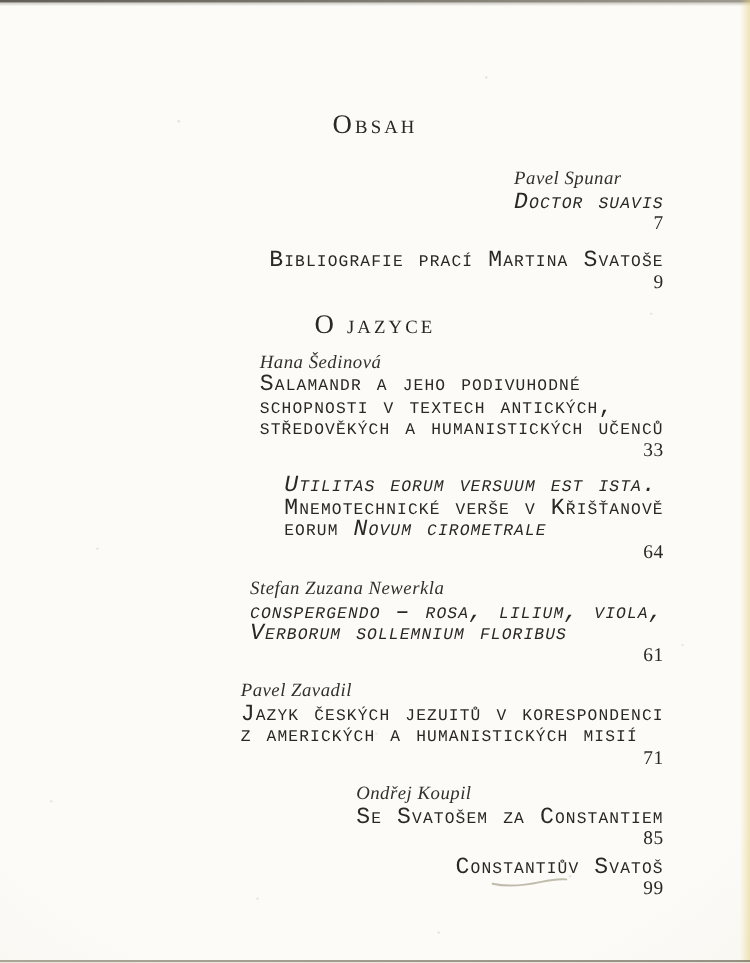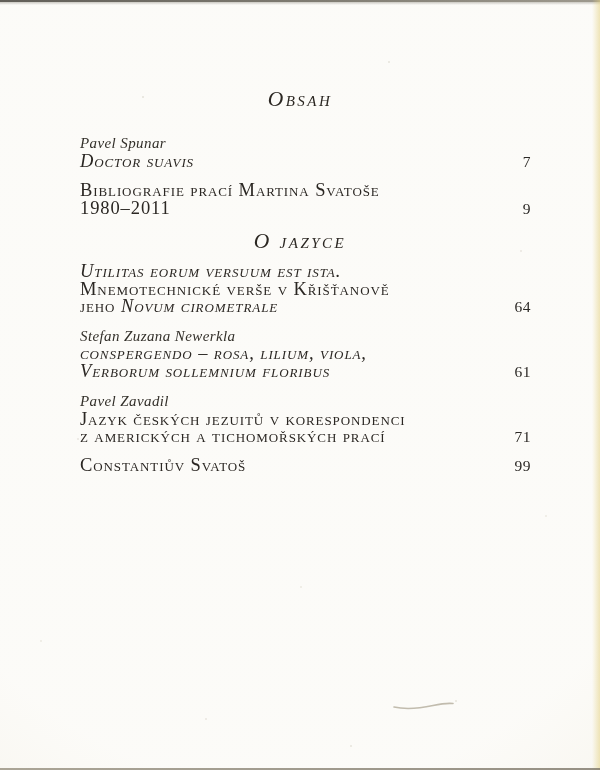--- a/index.html
+++ b/index.html
@@ -64,40 +64,41 @@
     box-sizing: border-box;
   }
   .heading {
     text-align: center;
     margin-right: 11px;          
     font-size: 21.5px;
     line-height: 22px;
     font-variant: small-caps;
     letter-spacing: 2.5px;
     color: #2b2722;
-    font-style: italic;
   }
   .entry {
     display: flex;
     justify-content: space-between;
     align-items: flex-end;
+    flex-direction: column;
   }
   .entry-text { flex: 1 1 auto; }
   .author {
     font-size: 15px;
     line-height: 18.5px;
     letter-spacing: 0.4px;
     color: #33302a;
   }
   .title-line {
     font-size: 18.5px;
     line-height: 17.5px;
     letter-spacing: 0.9px;
     color: #2b2723;
     white-space: nowrap;
+    font-family: Liberation Mono, monospace;
   }
   .pageno {
     flex: 0 0 auto;
     min-width: 36px;
     text-align: right;
     font-size: 15.5px;
     line-height: 17.5px;
     letter-spacing: 0.5px;
     color: #2b2825;
   }
@@ -131,48 +132,63 @@
       <div class="entry">
         <div class="entry-text">
           <div class="author s-italic">Pavel Spunar</div>
           <div class="title-line"><span class="s-italic-sc">Doctor suavis</span></div>
         </div>
         <div class="pageno">7</div>
       </div>
       <div class="entry">
         <div class="entry-text">
           <div class="title-line"><span class="s-sc">Bibliografie prací Martina Svatoše</span></div>
-          <div class="title-line"><span class="s-sc">1980–2011</span></div>
         </div>
         <div class="pageno">9</div>
       </div>
       <div class="heading">O jazyce</div>
       <div class="entry">
         <div class="entry-text">
+          <div class="author s-italic">Hana Šedinová</div>
+          <div class="title-line"><span class="s-sc">Salamandr a jeho podivuhodné</span></div>
+          <div class="title-line"><span class="s-sc">schopnosti v textech antických,</span></div>
+          <div class="title-line"><span class="s-sc">středověkých a humanistických učenců</span></div>
+        </div>
+        <div class="pageno">33</div>
+      </div>
+      <div class="entry">
+        <div class="entry-text">
           <div class="title-line"><span class="s-italic-sc">Utilitas eorum versuum est ista.</span></div>
           <div class="title-line"><span class="s-sc">Mnemotechnické verše v Křišťanově</span></div>
-          <div class="title-line"><span class="s-sc">jeho </span><span class="s-italic-sc">Novum cirometrale</span></div>
+          <div class="title-line"><span class="s-sc">eorum </span><span class="s-italic-sc">Novum cirometrale</span></div>
         </div>
         <div class="pageno">64</div>
       </div>
       <div class="entry">
         <div class="entry-text">
           <div class="author s-italic">Stefan Zuzana Newerkla</div>
           <div class="title-line"><span class="s-italic-sc">conspergendo – rosa, lilium, viola,</span></div>
           <div class="title-line"><span class="s-italic-sc">Verborum sollemnium floribus</span></div>
         </div>
         <div class="pageno">61</div>
       </div>
       <div class="entry">
         <div class="entry-text">
           <div class="author s-italic">Pavel Zavadil</div>
           <div class="title-line"><span class="s-sc">Jazyk českých jezuitů v korespondenci</span></div>
-          <div class="title-line"><span class="s-sc">z amerických a tichomořských prací</span></div>
+          <div class="title-line"><span class="s-sc">z amerických a humanistických misií</span></div>
         </div>
         <div class="pageno">71</div>
+      </div>
+      <div class="entry">
+        <div class="entry-text">
+          <div class="author s-italic">Ondřej Koupil</div>
+          <div class="title-line"><span class="s-sc">Se Svatošem za Constantiem</span></div>
+        </div>
+        <div class="pageno">85</div>
       </div>
       <div class="entry">
         <div class="entry-text">
           <div class="title-line"><span class="s-sc">Constantiův Svatoš</span></div>
         </div>
         <div class="pageno">99</div>
       </div>
     </div>
 
   <svg class="pencil-mark" width="62" height="14" viewBox="0 0 62 14">

